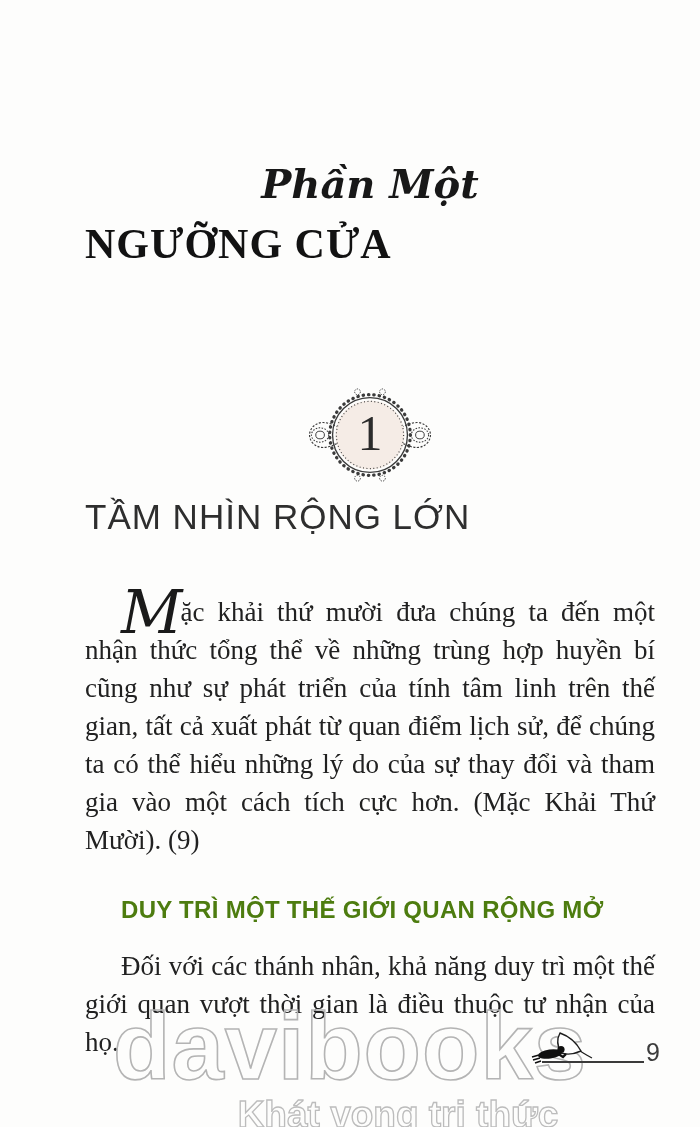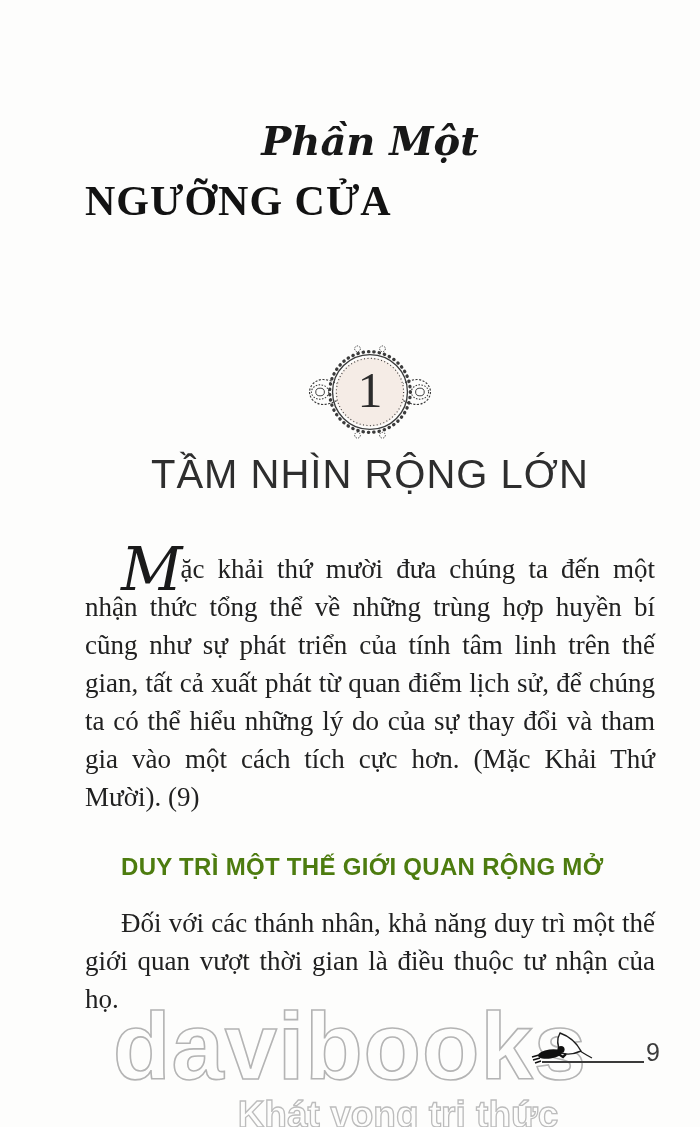--- a/index.html
+++ b/index.html
@@ -5,21 +5,21 @@
   html, body { margin: 0; padding: 0; }
   body {
     width: 700px; height: 1127px;
     background: #fdfdfc;
     position: relative;
     overflow: hidden;
     font-family: "Liberation Serif", serif;
     color: #1f1f1f;
   }
   .page { position: absolute; inset: 0; }
-  .content { padding: 118px 45px 0 85px; }
+  .content { padding: 118px 45px 0 85px; margin-top: 43px; }
 
   .part-label {
     text-align: center;
     font-family: "DejaVu Serif", serif;
     font-style: italic;
     font-weight: 600;
     font-size: 40px;
     line-height: 46px;
     color: #181818;
   }
@@ -40,24 +40,23 @@
   .chapter-number {
     position: absolute; left: 0; right: 0; top: 50%;
     transform: translateY(-54%);
     text-align: center;
     font-family: "Liberation Serif", serif;
     font-size: 50px;
     color: #2b2b2b;
   }
 
   .chapter-title {
-    text-align: center;
     font-family: "Liberation Sans", sans-serif;
     font-weight: 300;
-    font-size: 40px;
+    font-size: 35px;
     line-height: 48px;
     letter-spacing: 1px;
     margin-top: 10px;
     color: #2e2e2e;
   }
 
   .body-par {
     font-size: 27px;
     line-height: 38px;
     text-align: justify;

